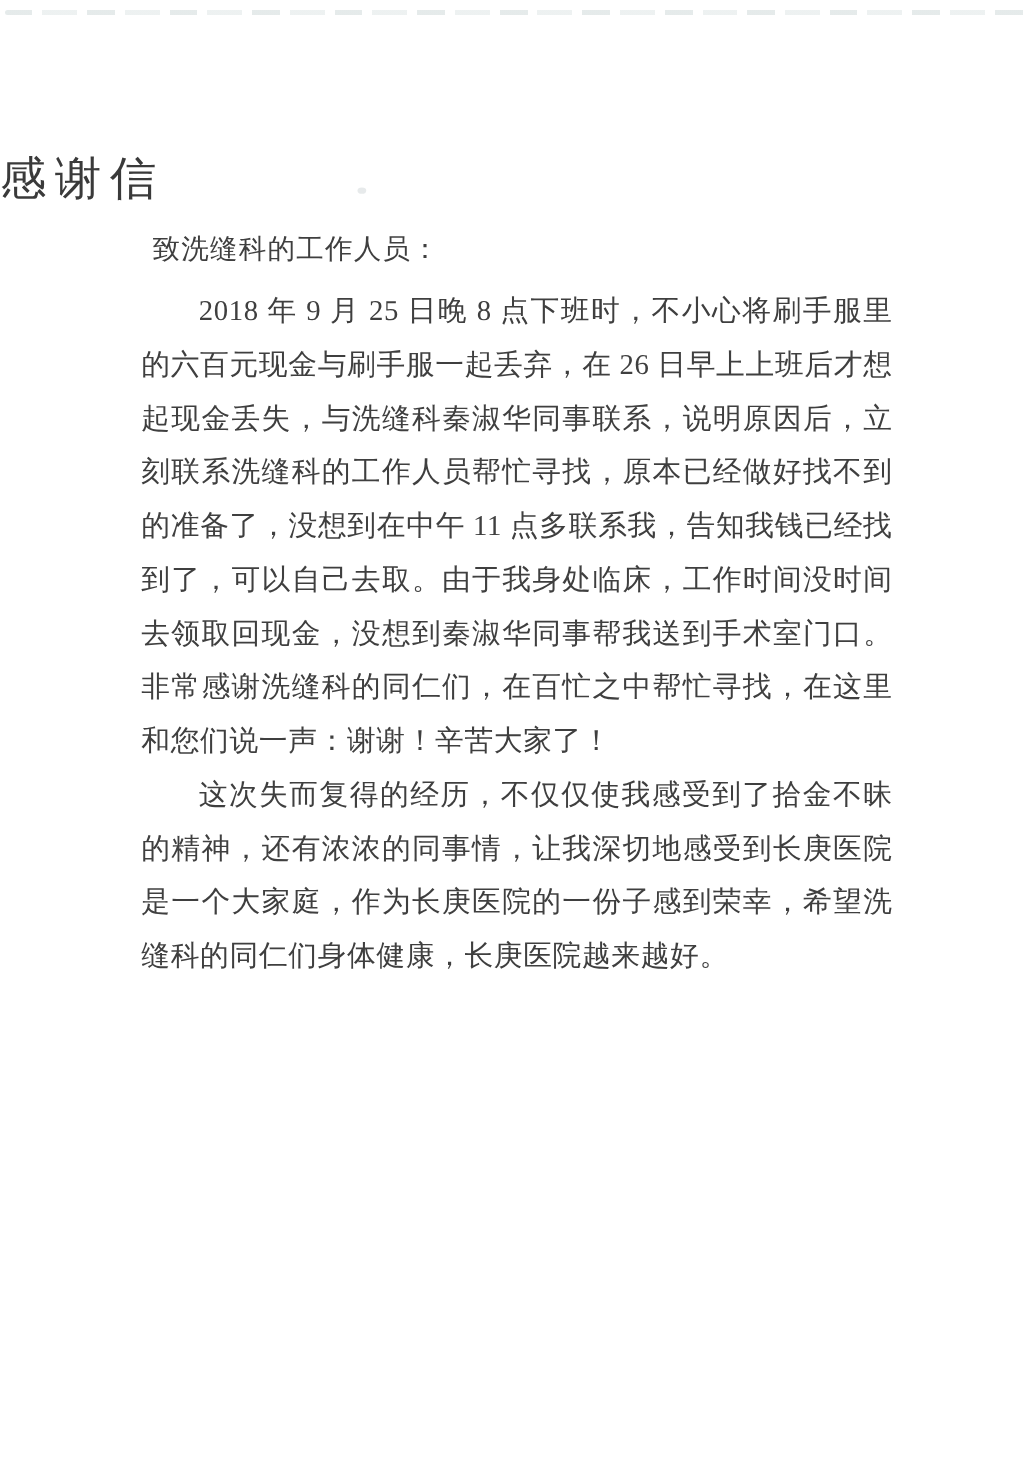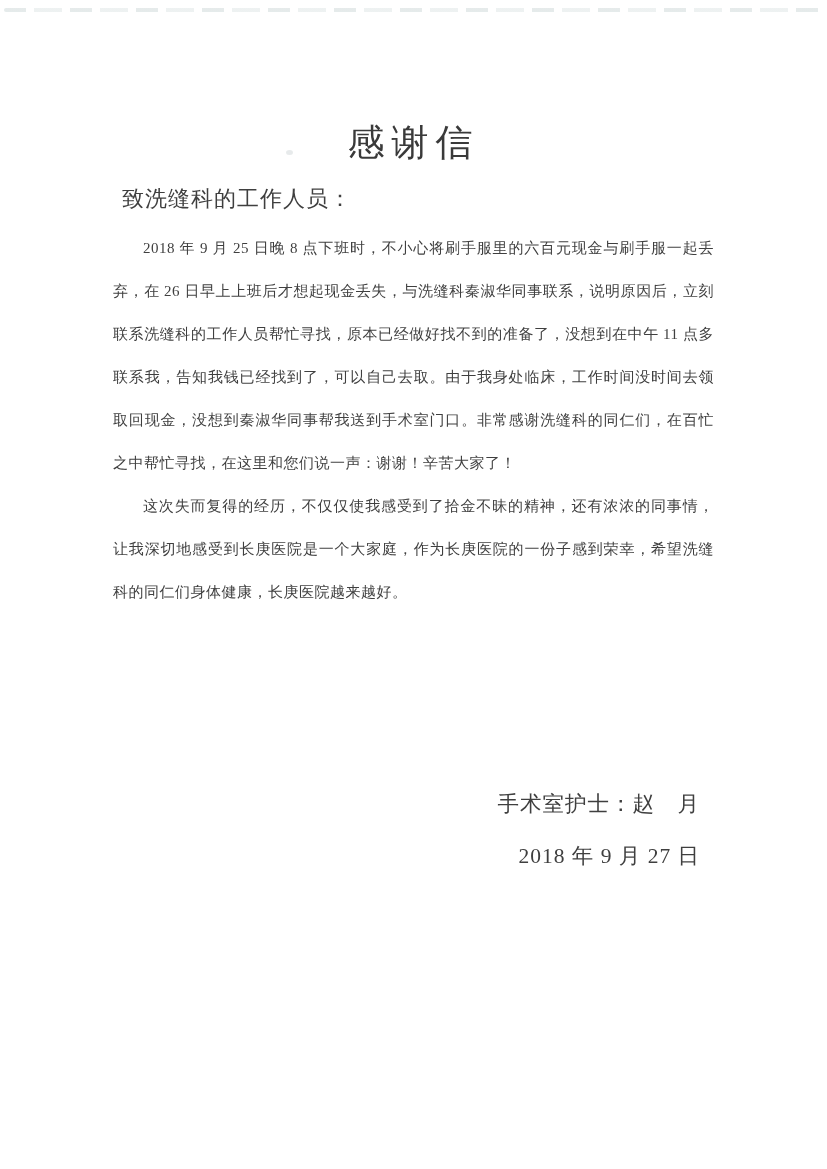--- a/index.html
+++ b/index.html
@@ -40,21 +40,20 @@
     height: 5px;
     background: rgba(185, 195, 198, 0.35);
     border-radius: 50%;
   }
   .title {
     position: absolute;
     top: 118px;
     left: 0;
     width: 100%;
     margin: 0;
-    text-align: center;
     font-size: 37px;
     font-weight: 500;
     letter-spacing: 7px;
     color: #3a3a3a;
   }
   .salutation {
     position: absolute;
     top: 184px;
     left: 122px;
     margin: 0;
@@ -62,21 +61,21 @@
     letter-spacing: 1px;
   }
   .body-text {
     position: absolute;
     top: 227px;
     left: 113px;
     width: 601px;
   }
   .para {
     margin: 0;
-    font-size: 15px;
+    font-size: 23px;
     line-height: 43px;
     text-align: justify;
     text-indent: 2em;
     letter-spacing: 0.5px;
     color: #3f3f3f;
   }
   .sig-block {
     position: absolute;
     top: 789px;
     right: 127px;
@@ -102,17 +101,13 @@
 
   <h1 class="title">感谢信</h1>
 
   <p class="salutation">致洗缝科的工作人员：</p>
 
   <div class="body-text">
     <p class="para">2018 年 9 月 25 日晚 8 点下班时，不小心将刷手服里的六百元现金与刷手服一起丢弃，在 26 日早上上班后才想起现金丢失，与洗缝科秦淑华同事联系，说明原因后，立刻联系洗缝科的工作人员帮忙寻找，原本已经做好找不到的准备了，没想到在中午 11 点多联系我，告知我钱已经找到了，可以自己去取。由于我身处临床，工作时间没时间去领取回现金，没想到秦淑华同事帮我送到手术室门口。非常感谢洗缝科的同仁们，在百忙之中帮忙寻找，在这里和您们说一声：谢谢！辛苦大家了！</p>
     <p class="para">这次失而复得的经历，不仅仅使我感受到了拾金不昧的精神，还有浓浓的同事情，让我深切地感受到长庚医院是一个大家庭，作为长庚医院的一份子感到荣幸，希望洗缝科的同仁们身体健康，长庚医院越来越好。</p>
   </div>
 
-  <div class="sig-block">
-    <p class="signature">手术室护士：赵　月</p>
-    <p class="date">2018 年 9 月 27 日</p>
-  </div>
 </div>
 
 </body></html>

